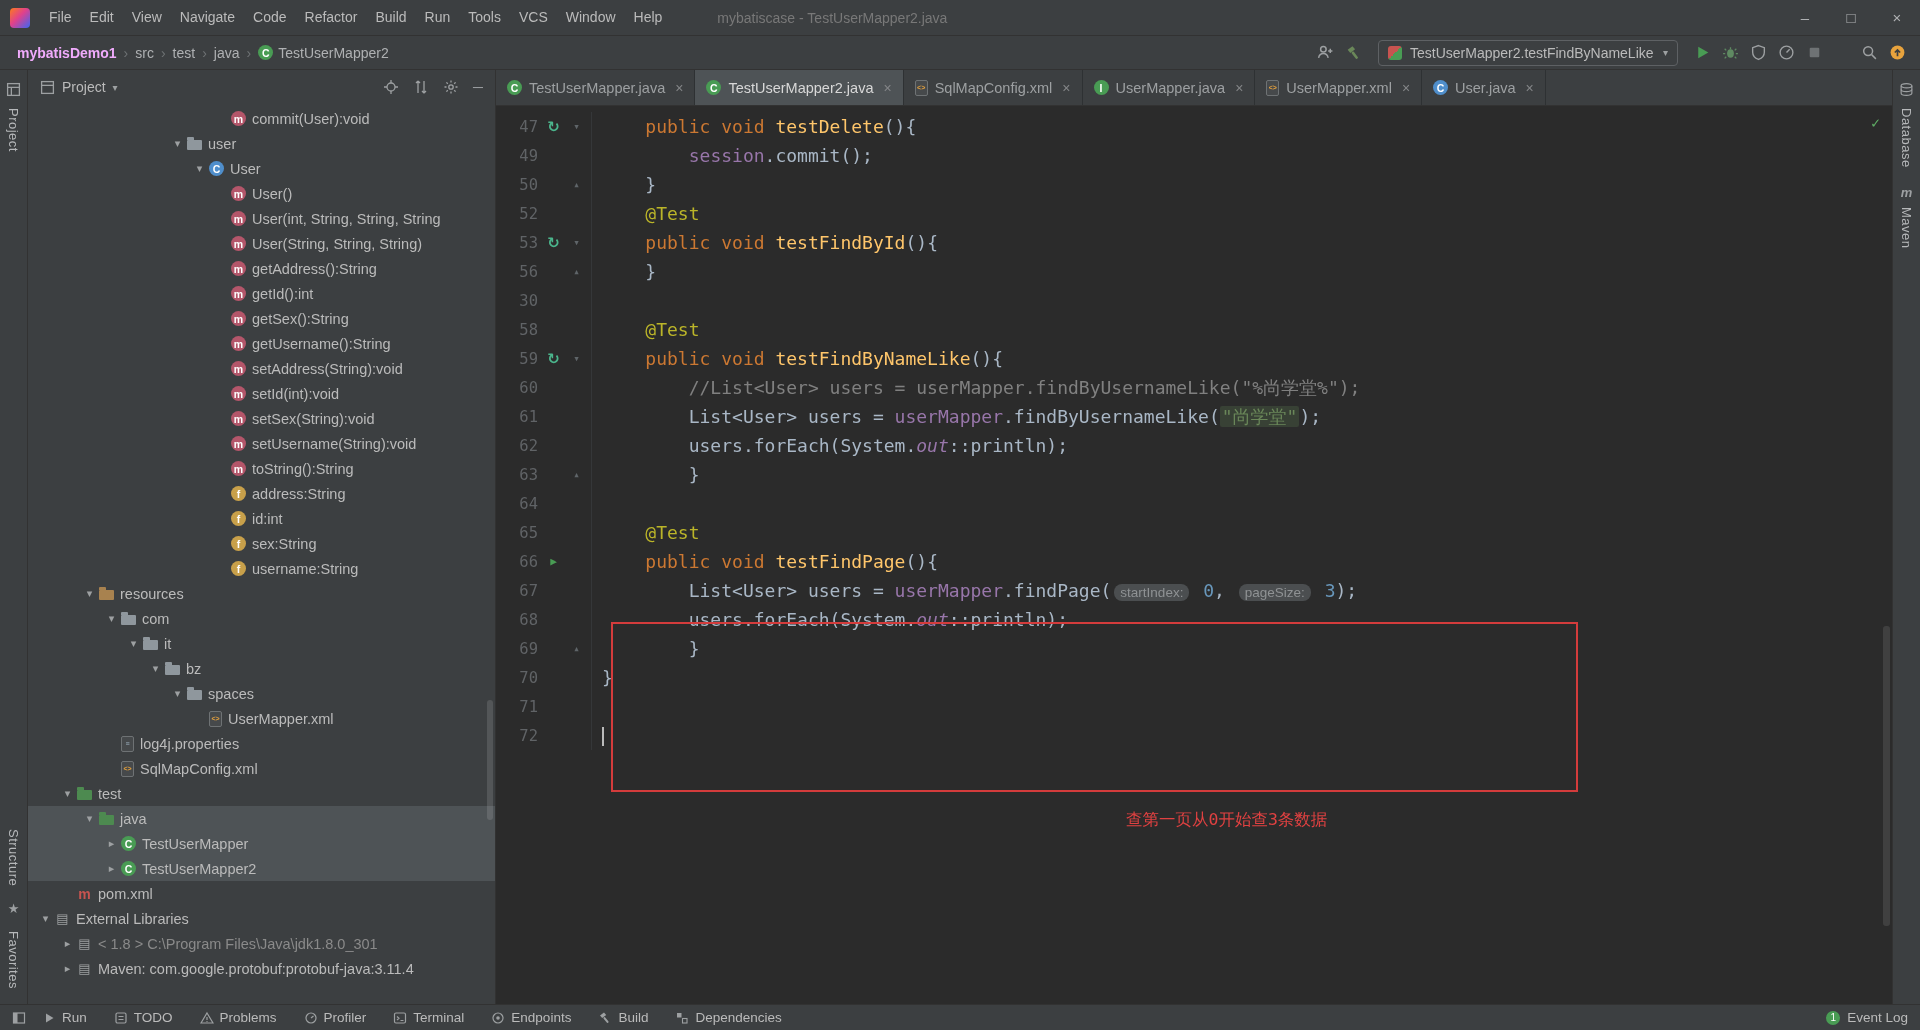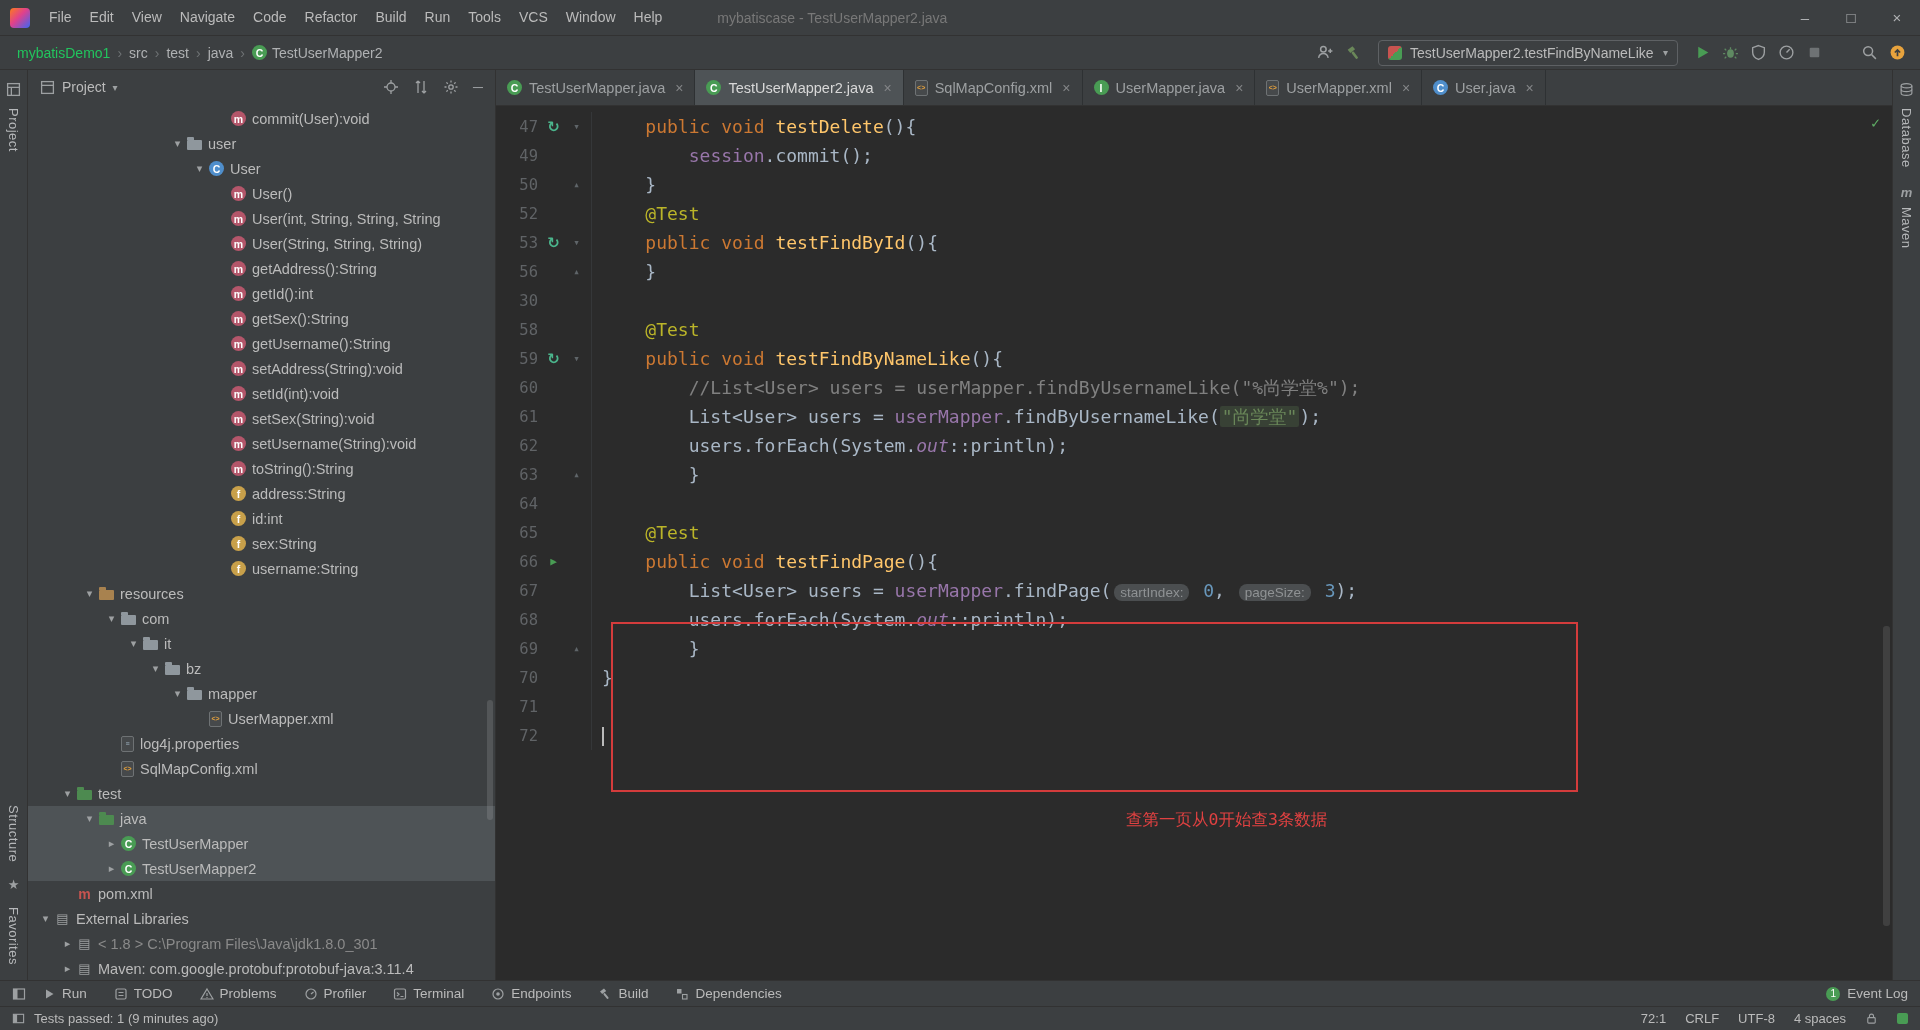--- a/index.html
+++ b/index.html
@@ -14,21 +14,21 @@
   .menus{display:flex}
   .menu-item{padding:0 9px;font-size:14px;color:#bbbbbb;line-height:35px;cursor:default}
   .win-title{margin-left:46px;color:#787878;font-size:14px;white-space:nowrap}
   .win-controls{margin-left:auto;display:flex}
   .win-btn{width:46px;height:35px;display:flex;align-items:center;justify-content:center;color:#afb1b3;font-size:15px}
 
   
   .navbar{height:34px;background:#3c3f41;border-bottom:1px solid #323232;display:flex;align-items:center;padding:0 14px;flex:none}
   .crumbs{display:flex;align-items:center}
   .crumb{color:#afb1b3;font-size:14px;display:flex;align-items:center;gap:5px;padding:2px 3px;white-space:nowrap}
-  .crumb.bold{color:#22c55e;font-weight:normal}
+  .crumb.bold{color:#f0abfc;font-weight:bold}
   .crumb-sep{color:#6e7274;margin:0 4px;font-size:14px}
   .nav-right{margin-left:auto;display:flex;align-items:center;gap:11px}
   .nico{width:17px;height:17px;flex:none}
   .run-config{display:flex;align-items:center;gap:8px;border:1px solid #5e6164;border-radius:4px;height:26px;padding:0 9px;margin:0 5px;min-width:300px}
   .run-config-label{color:#bbbbbb;font-size:14px;white-space:nowrap}
   .dd-arrow{color:#9da0a2;font-size:10px;margin-left:auto}
   .cfgic{width:14px;height:14px;border-radius:3px;flex:none;background:linear-gradient(135deg,#c75450 50%,#499c54 50%)}
   .nav-gap{width:16px}
 
   
@@ -343,21 +343,21 @@
             <span class="tlabel">it</span>
           </div>
           <div class="trow" style="padding-left:118px">
             <span class="tarrow">▾</span>
             <span class="fic" style="--fc:#8f979d"></span>
             <span class="tlabel">bz</span>
           </div>
           <div class="trow" style="padding-left:140px">
             <span class="tarrow">▾</span>
             <span class="fic" style="--fc:#8f979d"></span>
-            <span class="tlabel">mapper</span>
+            <span class="tlabel">spaces</span>
           </div>
           <div class="trow" style="padding-left:162px">
             <span class="tarrow"></span>
             <span class="fil">
               <span style="color:#e8a33d">&lt;&gt;</span>
             </span>
             <span class="tlabel">UserMapper.xml</span>
           </div>
           <div class="trow" style="padding-left:74px">
             <span class="tarrow"></span>
@@ -562,34 +562,14 @@
           </svg>
           <span>Dependencies</span>
         </span>
       </span>
     <span class="elog">
       <span class="elog-badge">1</span>
       <span>Event Log</span>
     </span>
   </div>
 
-  <div class="statusbar">
-    <span class="sb-left">
-      <svg class="sico" viewBox="0 0 14 14">
-          <rect x="1.5" y="2.5" width="11" height="9" fill="none" stroke="#9da0a2" stroke-width="1.2"></rect>
-          <rect x="1.5" y="2.5" width="4" height="9" fill="#9da0a2"></rect>
-        </svg>
-      <span>Tests passed: 1 (9 minutes ago)</span>
-    </span>
-    <span class="sb-right">
-      <span>72:1</span>
-      <span>CRLF</span>
-      <span>UTF-8</span>
-      <span>4 spaces</span>
-      <svg class="sico" viewBox="0 0 14 14">
-          <rect x="3" y="6" width="8" height="6" rx="1" fill="none" stroke="#9da0a2" stroke-width="1.2"></rect>
-          <path d="M4.8 6V4.5a2.2 2.2 0 0 1 4.4 0V6" fill="none" stroke="#9da0a2" stroke-width="1.2"></path>
-        </svg>
-      <span class="mem-dot"></span>
-    </span>
-  </div>
 
 </div>
 
 </body></html>

